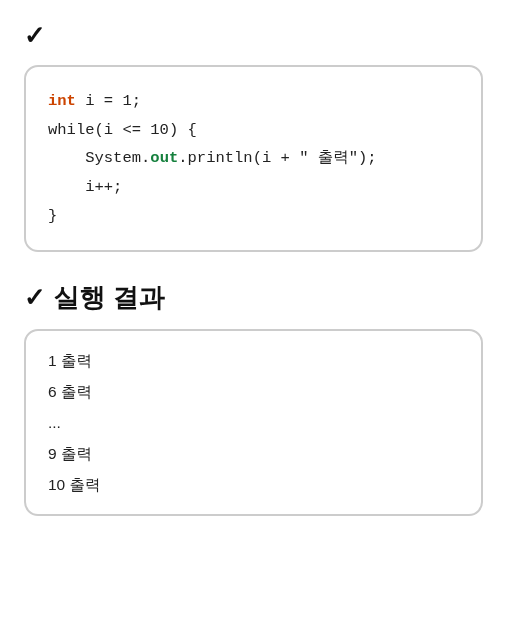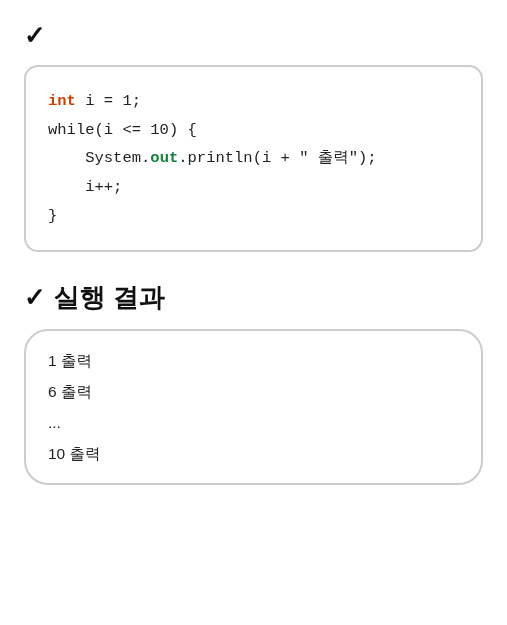--- a/index.html
+++ b/index.html
@@ -54,21 +54,21 @@
       font-weight: bold;
     }
 
     .kw-out {
       color: #15803d;
       font-weight: bold;
     }
 
     .output-box {
       border: 2px solid #cccccc;
-      border-radius: 24px;
+      border-radius: 14px;
       padding: 14px 22px;
       background: #ffffff;
       font-family: 'Malgun Gothic', 'Apple SD Gothic Neo', sans-serif;
       font-size: 15.5px;
       line-height: 2.0;
       color: #222222;
     }
 
     .output-line {
       display: block;
@@ -94,15 +94,16 @@
 <div>
   <div class="section-title">
     <span class="checkmark">✓</span>
     <span>실행 결과</span>
   </div>
 
   <div class="output-box">
     <span class="output-line">1 출력</span>
     <span class="output-line">6 출력</span>
     <span class="output-line">...</span>
+    <span class="output-line">9 출력</span>
     <span class="output-line">10 출력</span>
   </div>
 </div>
 
 </body></html>

